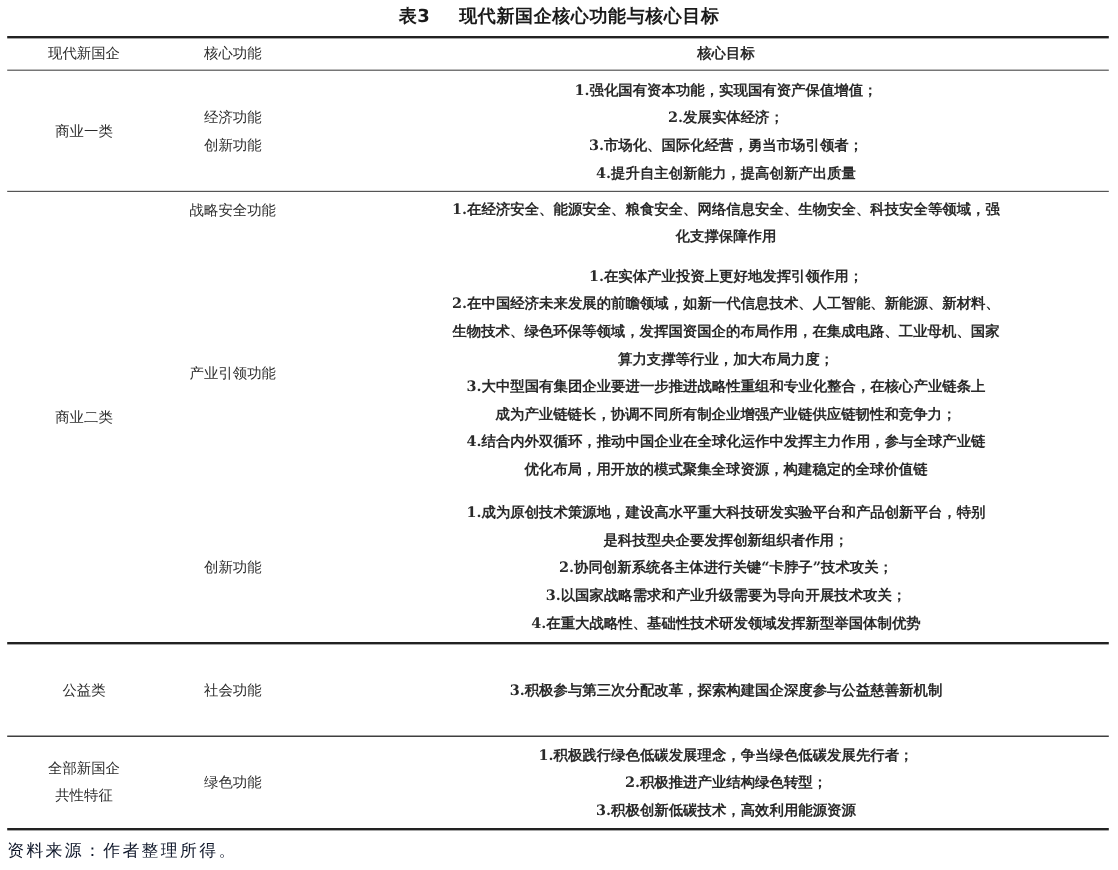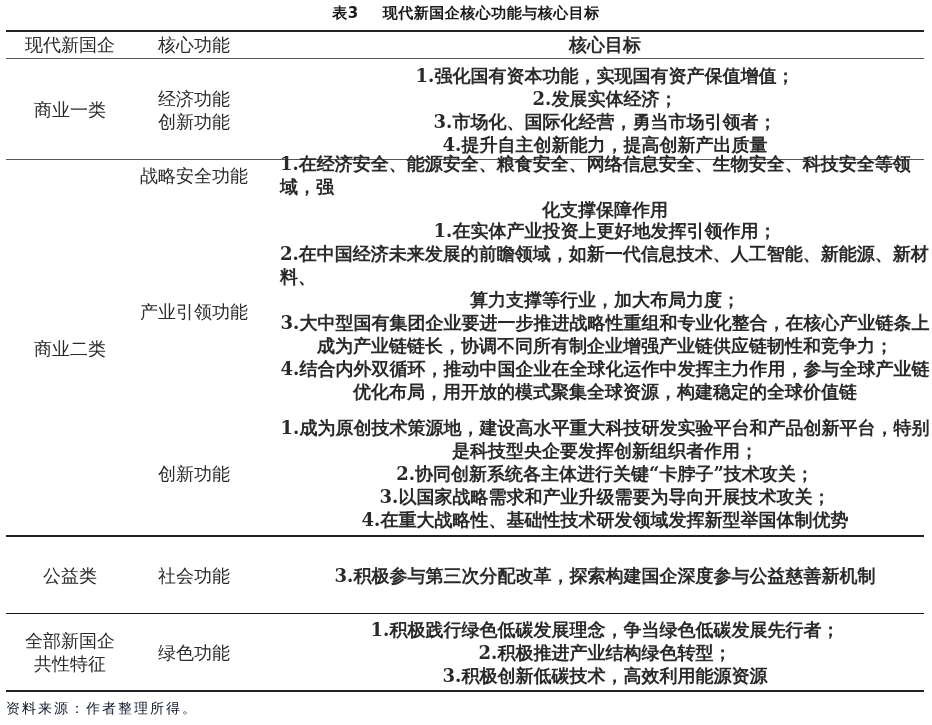--- a/index.html
+++ b/index.html
@@ -12,21 +12,21 @@
       position: absolute; top: 4px; left: 0; width: 932px;
       text-align: center; font-family: "DejaVu Sans", "Liberation Sans", sans-serif;
       font-weight: bold; font-size: 15px; color: #1a1a1a; letter-spacing: 0.5px;
     }
     .caption .num { margin-right: 24px; }
     .rule { position: absolute; left: 6px; width: 918px; background: #333; }
     .rule.thick { height: 2px; background: #222; }
     .rule.thin { height: 1px; background: #555; }
     .cell {
       position: absolute; display: flex; align-items: center; justify-content: center;
-      text-align: left; font-size: 18px; line-height: 23px;
+      text-align: center; font-size: 12px; line-height: 23px;
     }
     .col1 { left: 6px; width: 128px; }
     .col2 { left: 134px; width: 120px; }
     .col3 { left: 270px; width: 670px; padding: 0 10px; box-sizing: border-box; font-weight: bold; }
     .lines { display: flex; flex-direction: column; align-items: center; }
     .lines span { display: block; }
     .footer {
       position: absolute; left: 6px; top: 700px; font-size: 14px; letter-spacing: 2px;
       font-family: Liberation Sans, sans-serif; color: #0f172a;
     }
@@ -88,20 +88,21 @@
 
 <div class="cell col2" style="top:213px;height:196px">
   <div class="lines">
       <span>产业引领功能</span>
     </div>
 </div>
 <div class="cell col3" style="top:213px;height:196px">
   <div class="lines">
     <span>1.在实体产业投资上更好地发挥引领作用；</span>
     <span>2.在中国经济未来发展的前瞻领域，如新一代信息技术、人工智能、新能源、新材料、</span>
+    <span>生物技术、绿色环保等领域，发挥国资国企的布局作用，在集成电路、工业母机、国家</span>
     <span>算力支撑等行业，加大布局力度；</span>
     <span>3.大中型国有集团企业要进一步推进战略性重组和专业化整合，在核心产业链条上</span>
     <span>成为产业链链长，协调不同所有制企业增强产业链供应链韧性和竞争力；</span>
     <span>4.结合内外双循环，推动中国企业在全球化运作中发挥主力作用，参与全球产业链</span>
     <span>优化布局，用开放的模式聚集全球资源，构建稳定的全球价值链</span>
   </div>
 </div>
 
 <div class="cell col2" style="top:412px;height:122px">
   <div class="lines">

